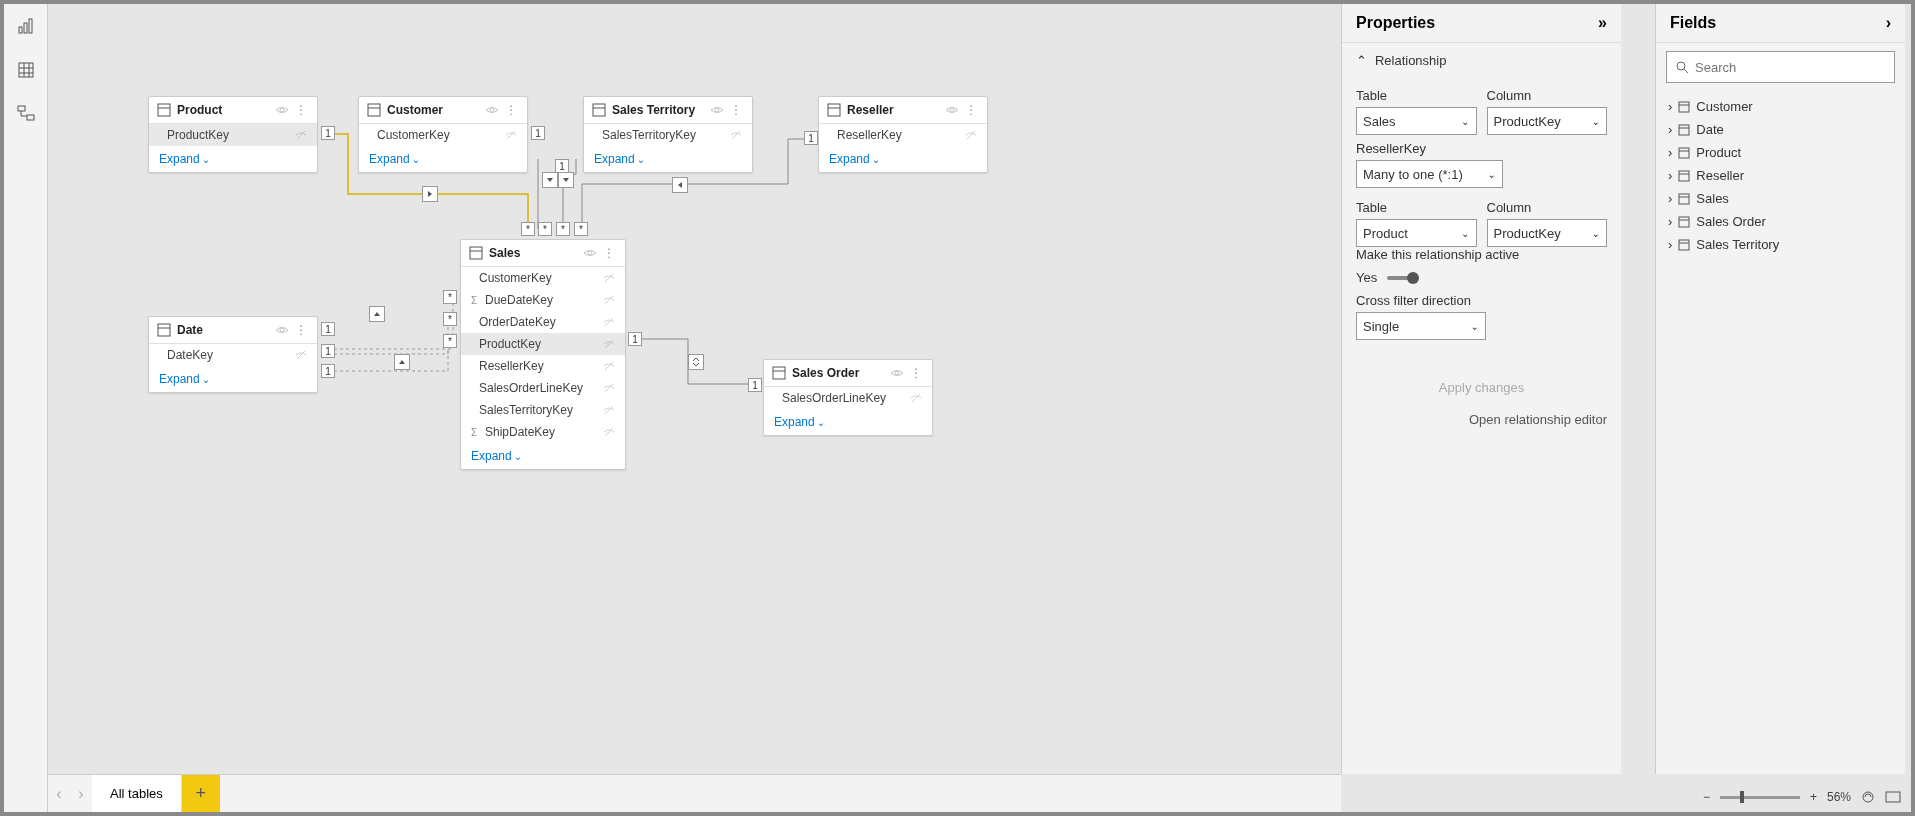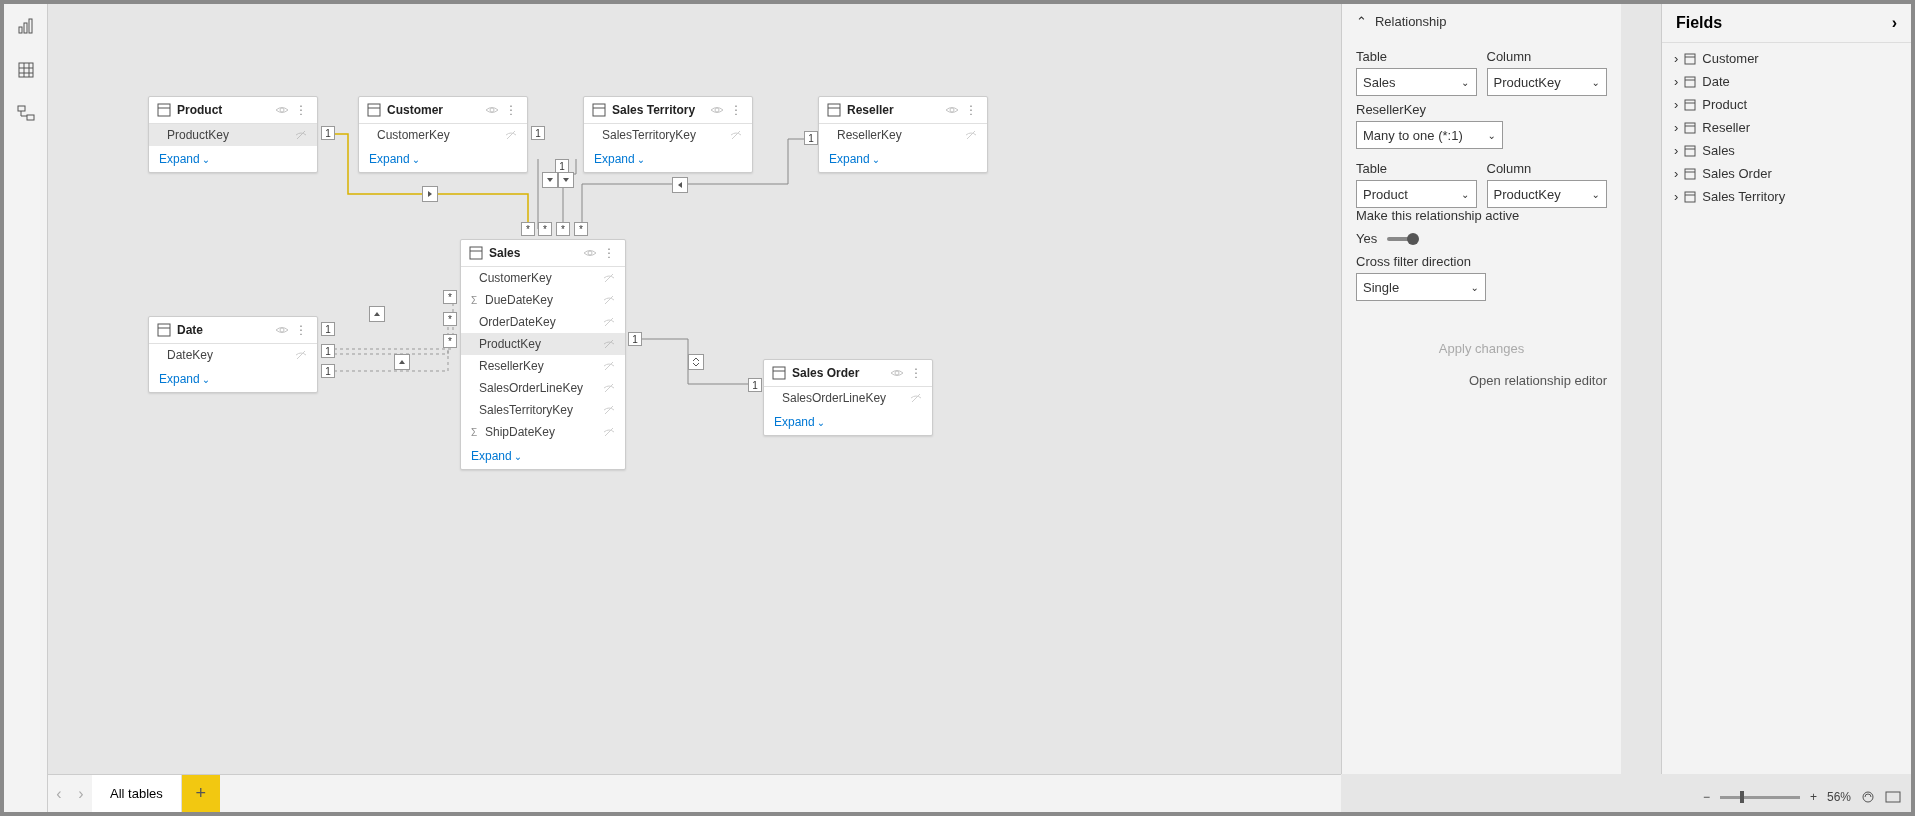--- a/index.html
+++ b/index.html
@@ -20,21 +20,21 @@
 .cardinality-badge { position: absolute; width: 14px; height: 14px; background: #fff; border: 1px solid #999; font-size: 10px; display: flex; align-items: center; justify-content: center; color: #333; }
 .arrow-badge { position: absolute; width: 16px; height: 16px; background: #fff; border: 1px solid #999; display: flex; align-items: center; justify-content: center; }
 .arrow-badge svg { width: 8px; height: 8px; }
 svg.connector { position: absolute; overflow: visible; pointer-events: none; }
 .bottom-bar { position: absolute; left: 44px; right: 570px; bottom: 0; height: 38px; background: #f3f3f3; border-top: 1px solid #ccc; display: flex; align-items: center; }
 .bottom-nav { width: 22px; height: 38px; display: flex; align-items: center; justify-content: center; opacity: 0.3; }
 .tab { padding: 0 18px; height: 38px; display: flex; align-items: center; background: #fff; font-size: 13px; border-right: 1px solid #ddd; }
 .add-tab { width: 38px; height: 38px; background: #f2c811; display: flex; align-items: center; justify-content: center; font-size: 18px; color: #555; cursor: pointer; }
 .panel { position: absolute; top: 0; bottom: 38px; background: #f3f3f3; border-left: 1px solid #ccc; }
 .panel.properties { right: 290px; width: 280px; }
-.panel.fields { right: 0; width: 250px; }
+.panel.fields { right: 6px; width: 250px; }
 .panel-header { display: flex; align-items: center; padding: 10px 14px; font-size: 16px; font-weight: 600; border-bottom: 1px solid #ddd; }
 .panel-header .flex { flex: 1; }
 .section-header { display: flex; align-items: center; padding: 10px 14px; font-size: 13px; gap: 8px; color: #333; cursor: pointer; }
 .prop-body { padding: 4px 14px; font-size: 13px; color: #333; }
 .prop-row { display: flex; gap: 10px; margin-bottom: 0; }
 .prop-col { flex: 1; }
 .prop-label { font-size: 13px; color: #333; margin-bottom: 4px; margin-top: 6px; }
 .prop-select { width: 100%; height: 28px; border: 1px solid #999; background: #fff; padding: 0 6px; font-size: 13px; display: flex; align-items: center; justify-content: space-between; cursor: pointer; }
 .toggle { display: flex; align-items: center; gap: 10px; margin: 8px 0; }
 .toggle-track { width: 30px; height: 4px; background: #888; border-radius: 2px; position: relative; }
@@ -390,20 +390,24 @@
 <div class="bottom-bar">
   <div class="bottom-nav">‹</div>
   <div class="bottom-nav">›</div>
   <div class="tab">
       <span>All tables</span>
     </div>
   <div class="add-tab">+</div>
 </div>
 
 <div class="panel properties">
+  <div class="panel-header">
+    <span class="flex">Properties</span>
+    <span>»</span>
+  </div>
   <div class="section-header">
     <span>⌃</span>
     <span>Relationship</span>
   </div>
   <div class="prop-body">
     <div class="prop-row">
       <div class="prop-col">
         <div class="prop-label">Table</div>
         <div class="prop-select">
             <span>Sales</span>
@@ -453,20 +457,27 @@
       </div>
     <div class="link-text dim">Apply changes</div>
     <div class="link-text" style="margin-top:17px">Open relationship editor</div>
   </div>
 </div>
 
 <div class="panel fields">
   <div class="panel-header">
     <span class="flex">Fields</span>
     <span>›</span>
+  </div>
+  <div class="search-box">
+    <svg width="14" height="14" viewBox="0 0 14 14">
+        <circle cx="6" cy="6" r="4" fill="none" stroke="#666"></circle>
+        <line x1="9" y1="9" x2="13" y2="13" stroke="#666"></line>
+      </svg>
+    <input type="text" placeholder="Search" style="">
   </div>
   <div class="field-tree">
     <div class="tree-item">
         <span>›</span>
         <svg viewBox="0 0 12 12">
           <rect x="1" y="1" width="10" height="10" fill="none" stroke="#555"></rect>
           <line x1="1" y1="4" x2="11" y2="4" stroke="#555"></line>
         </svg>
         <span>Customer</span>
       </div>

